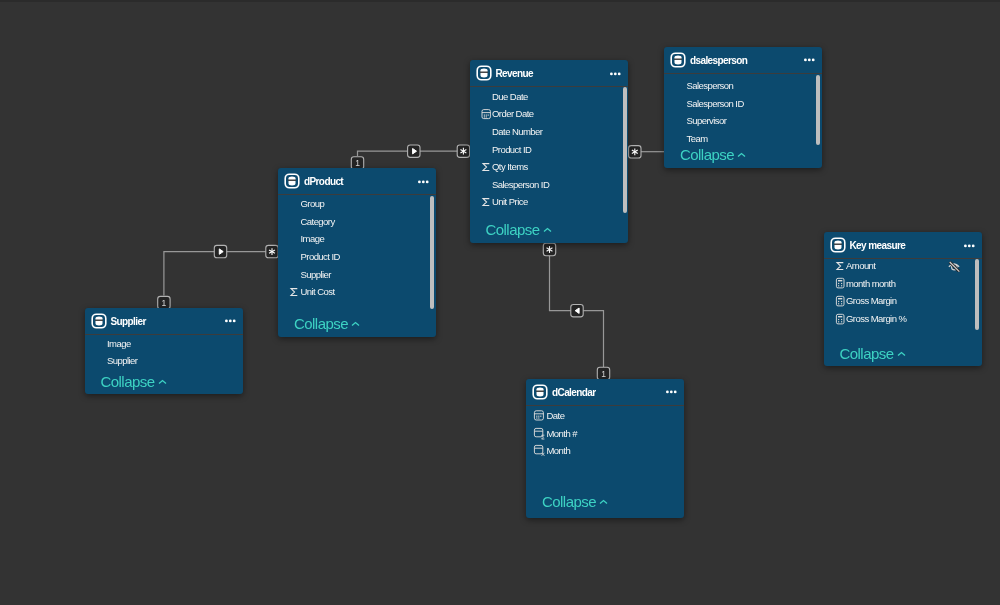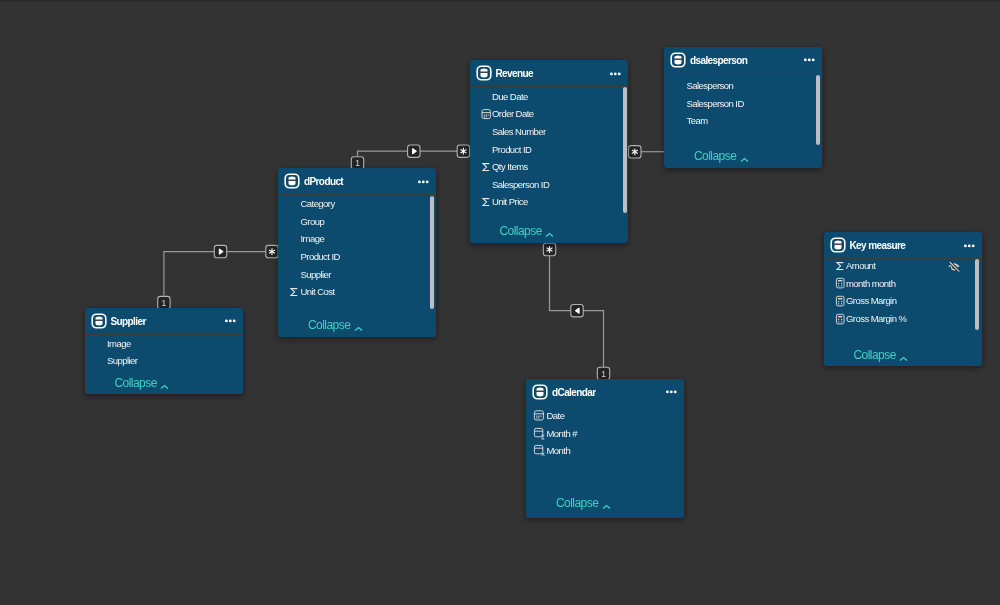--- a/index.html
+++ b/index.html
@@ -12,22 +12,22 @@
   .hicon{position:absolute;left:6px;top:5px;width:16px;height:16px;}
   .title{position:absolute;left:26px;top:0;height:26px;line-height:27px;
          color:#ffffff;font-weight:bold;font-size:10px;letter-spacing:-0.6px;white-space:nowrap;}
   .dots{position:absolute;right:7px;top:11.5px;width:11px;height:4px;}
   .body{position:absolute;left:0;right:0;overflow:hidden;}
   .row{height:17.6px;display:flex;align-items:center;white-space:nowrap;}
   .ic{width:12px;height:12px;margin-left:10px;flex:0 0 12px;}
   .ic2{width:13px;height:13px;margin-left:7px;flex:0 0 13px;}
   .noic{width:12px;margin-left:10px;flex:0 0 12px;}
   .ft{margin-left:0.5px;color:#f4f4f4;font-size:9.5px;letter-spacing:-0.55px;}
-  .collapse{position:absolute;left:30px;color:#3dd2c3;font-size:12px;letter-spacing:-0.55px;
-            display:flex;align-items:flex-end;}
+  .collapse{position:absolute;left:16px;color:#3dd2c3;font-size:15px;letter-spacing:-0.55px;
+            display:flex;align-items:center;}
   .collapse svg{margin-left:3.5px;margin-top:1px;}
   .sbar{position:absolute;width:3.5px;background:#bebebe;border-radius:2px;}
 </style>
 </head>
 <body>
 <div style="position:absolute;left:0;top:0;width:1000px;height:2px;background:#2b2b2b;"></div>
 
 <svg id="icondefs" width="0" height="0" style="position:absolute">
   <defs>
     <g id="dbicon">
@@ -176,28 +176,28 @@
         <use href="#dbicon"></use>
       </svg>
     <div class="title">dProduct</div>
     <svg class="dots" viewBox="0 0 11 4">
         <use href="#dots3"></use>
       </svg>
   </div>
   <div class="body" style="top:27px;height:120.5px;">
     <div class="row">
         <span class="noic"></span>
+        <span class="ft">Group</span>
+      </div>
+    <div class="row">
+        <span class="noic"></span>
         <span class="ft">Category</span>
       </div>
     <div class="row">
         <span class="noic"></span>
-        <span class="ft">Group</span>
-      </div>
-    <div class="row">
-        <span class="noic"></span>
         <span class="ft">Image</span>
       </div>
     <div class="row">
         <span class="noic"></span>
         <span class="ft">Product ID</span>
       </div>
     <div class="row">
         <span class="noic"></span>
         <span class="ft">Supplier</span>
       </div>
@@ -232,21 +232,21 @@
         <span class="ft">Due Date</span>
       </div>
     <div class="row">
         <svg class="ic" viewBox="0 0 12 12">
           <use href="#cal"></use>
         </svg>
         <span class="ft">Order Date</span>
       </div>
     <div class="row">
         <span class="noic"></span>
-        <span class="ft">Sales Number</span>
+        <span class="ft">Date Number</span>
       </div>
     <div class="row">
         <span class="noic"></span>
         <span class="ft">Product ID</span>
       </div>
     <div class="row">
         <svg class="ic" viewBox="0 0 12 12">
           <use href="#sigma"></use>
         </svg>
         <span class="ft">Qty Items</span>
@@ -281,20 +281,24 @@
       </svg>
   </div>
   <div class="body" style="top:30.5px;height:72px;">
     <div class="row">
         <span class="noic"></span>
         <span class="ft">Salesperson</span>
       </div>
     <div class="row">
         <span class="noic"></span>
         <span class="ft">Salesperson ID</span>
+      </div>
+    <div class="row">
+        <span class="noic"></span>
+        <span class="ft">Supervisor</span>
       </div>
     <div class="row">
         <span class="noic"></span>
         <span class="ft">Team</span>
       </div>
   </div>
   <div class="collapse" style="bottom:5px;">Collapse
     <svg width="9" height="6" viewBox="0 0 9 6">
         <path d="M1 4.5 L4.5 1.5 L8 4.5" fill="none" stroke="#3dd2c3" stroke-width="1.3"></path>
       </svg>

